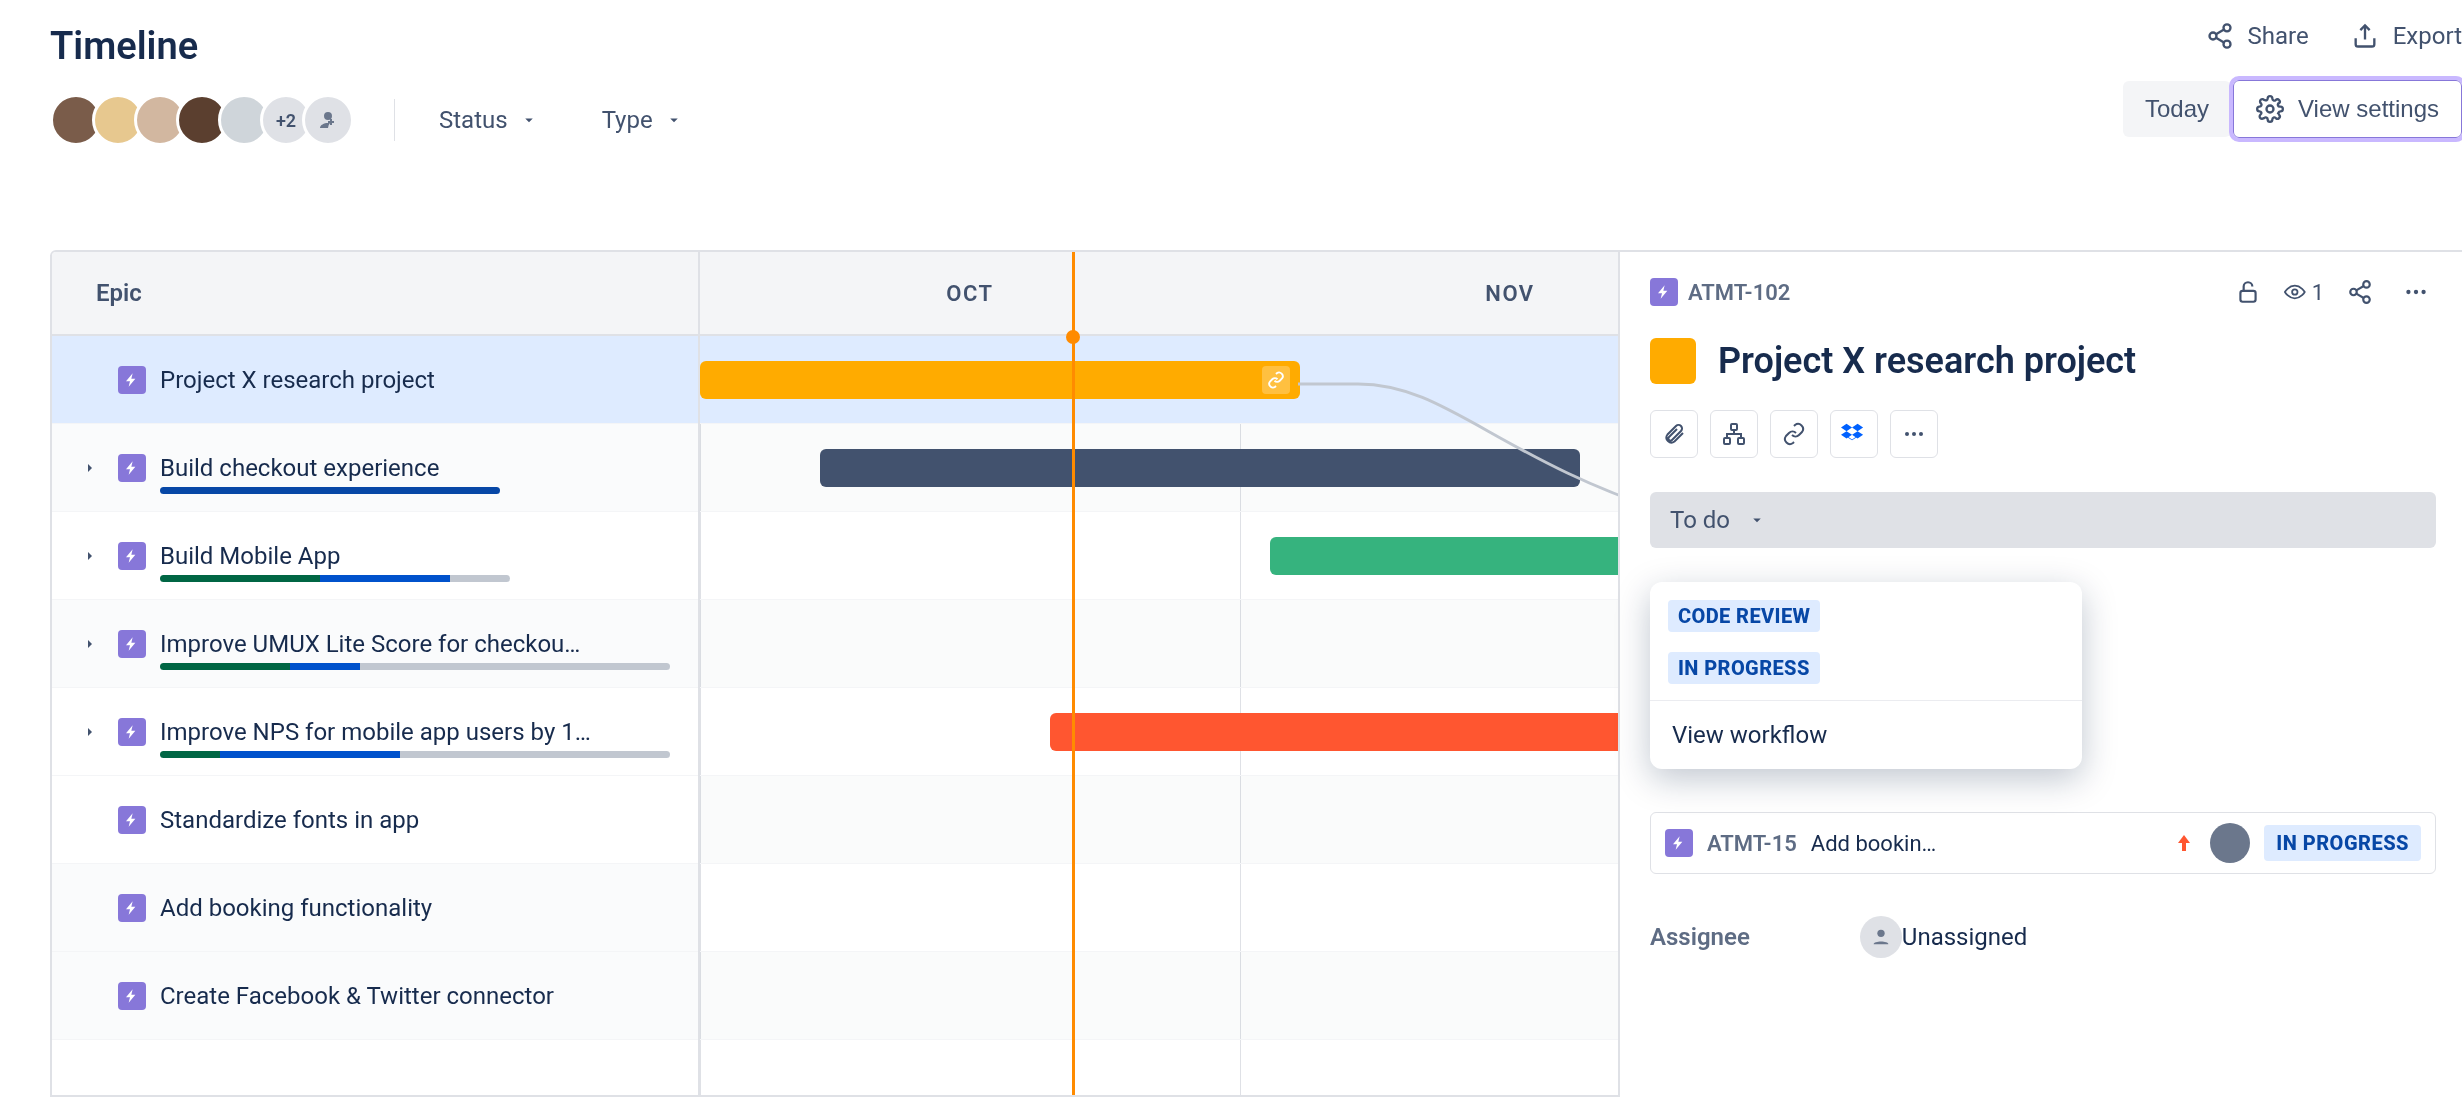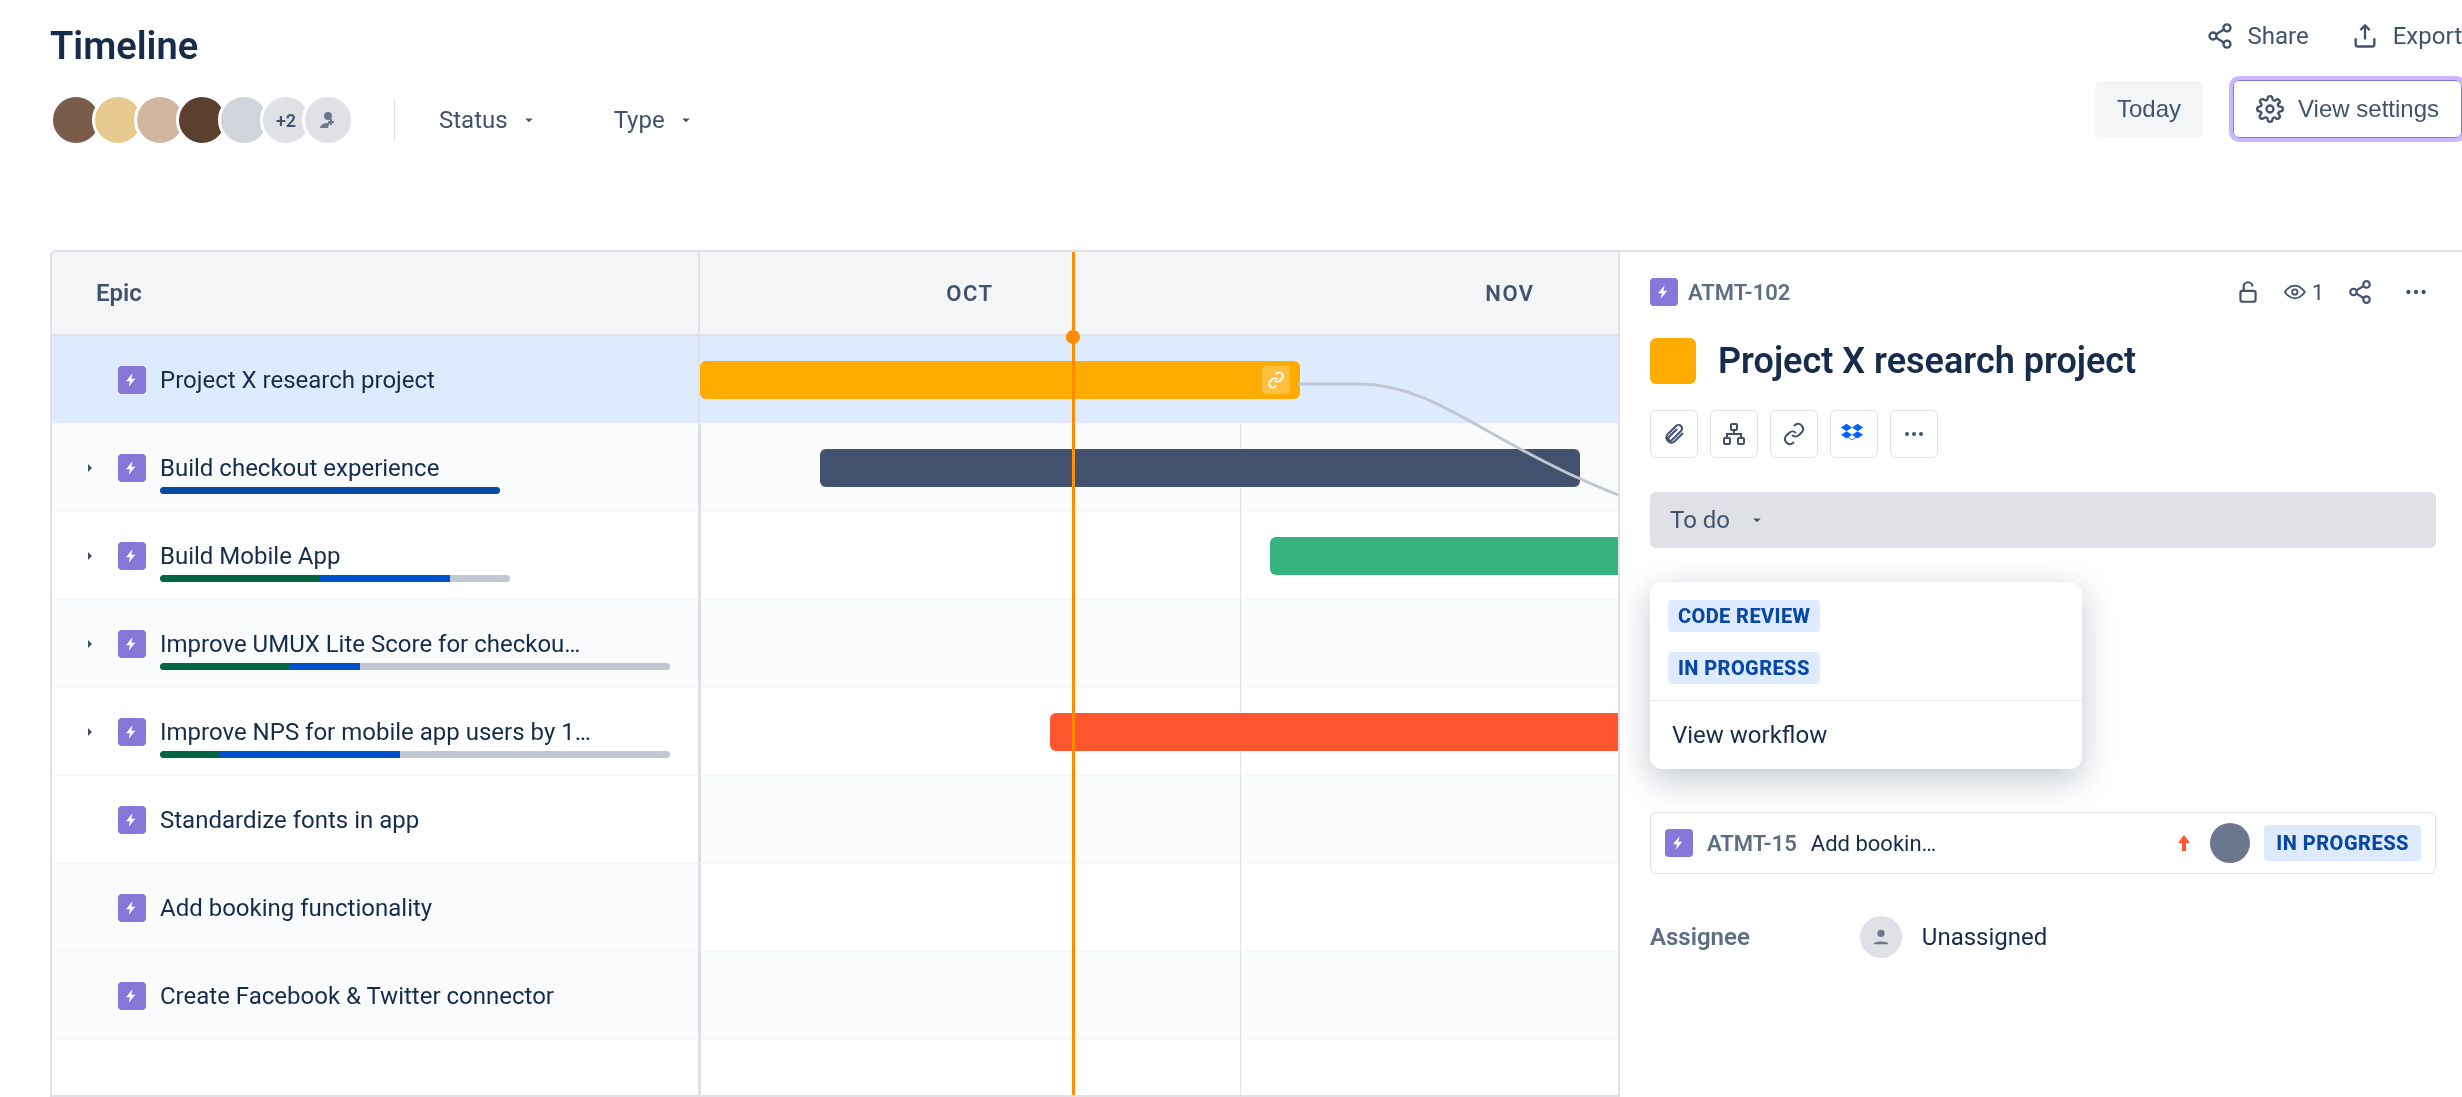--- a/index.html
+++ b/index.html
@@ -58,21 +58,21 @@
   .vsep { width:1px; height:42px; background:#DFE1E6; margin:0 12px; }
 
   .filter-chip {
     display:flex; align-items:center; gap:12px;
     font-size:24px; color:#42526E; cursor:pointer; padding:6px 4px;justify-content:space-between;
   }
   .chev { width:18px; height:18px; }
 
   .right-toolbar {
     position:absolute; right:0; top:0;
-    display:flex; align-items:center; gap:30px;
+    display:flex; align-items:center; gap:2px;
   }
   .btn {
     display:flex; align-items:center; gap:14px;
     background:#F4F5F7;
     border:none; border-radius:6px;
     padding:14px 22px;
     font-size:24px; color:#42526E;
     cursor:pointer;
   }
   .btn.view-settings {
@@ -299,21 +299,21 @@
     padding:6px 12px; border-radius:4px;
     letter-spacing:0.5px;
   }
 
   .assignee-row {
     display:flex; align-items:center; gap: 110px;
     margin-top: 42px;
     font-size:24px; color:#5E6C84; font-weight:600;
   }
   .assignee-val {
-    display:flex; align-items:center; gap:20px;
+    display:flex; align-items:center; gap:0;
     font-weight:400; color:#172B4D;text-align:right;
   }
   .assignee-dot {
     width:42px; height:42px; border-radius:50%; background:#DFE1E6;
     display:flex; align-items:center; justify-content:center; color:#6B778C;
   }
 </style>
 </head>
 <body>
 
@@ -355,21 +355,21 @@
       </svg>
     </div>
   </div>
   <div class="vsep"></div>
   <div class="filter-chip">
     <span>Status</span>
     <svg class="chev" viewBox="0 0 24 24" fill="#42526E">
         <path d="M7 10l5 5 5-5z"></path>
       </svg>
   </div>
-  <div class="filter-chip" style="margin-left:40px">
+  <div class="filter-chip" style="margin-left:28px">
     <span>Type</span>
     <svg class="chev" viewBox="0 0 24 24" fill="#42526E">
         <path d="M7 10l5 5 5-5z"></path>
       </svg>
   </div>
 
   <div class="right-toolbar">
     <button class="btn">
       <span>Today</span>
     </button>

